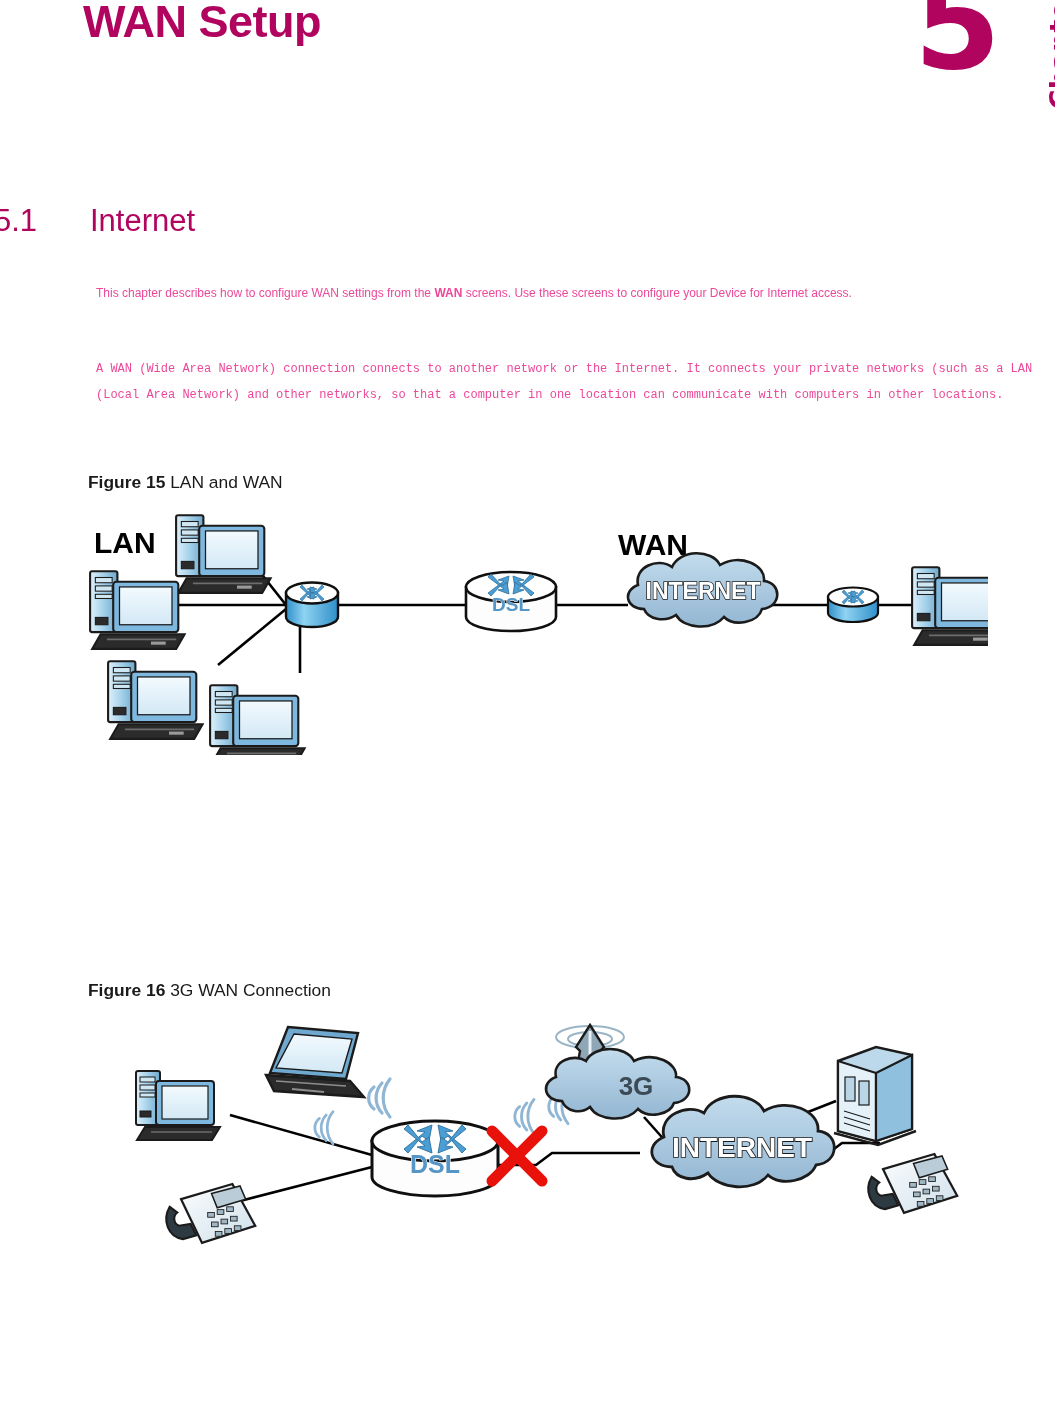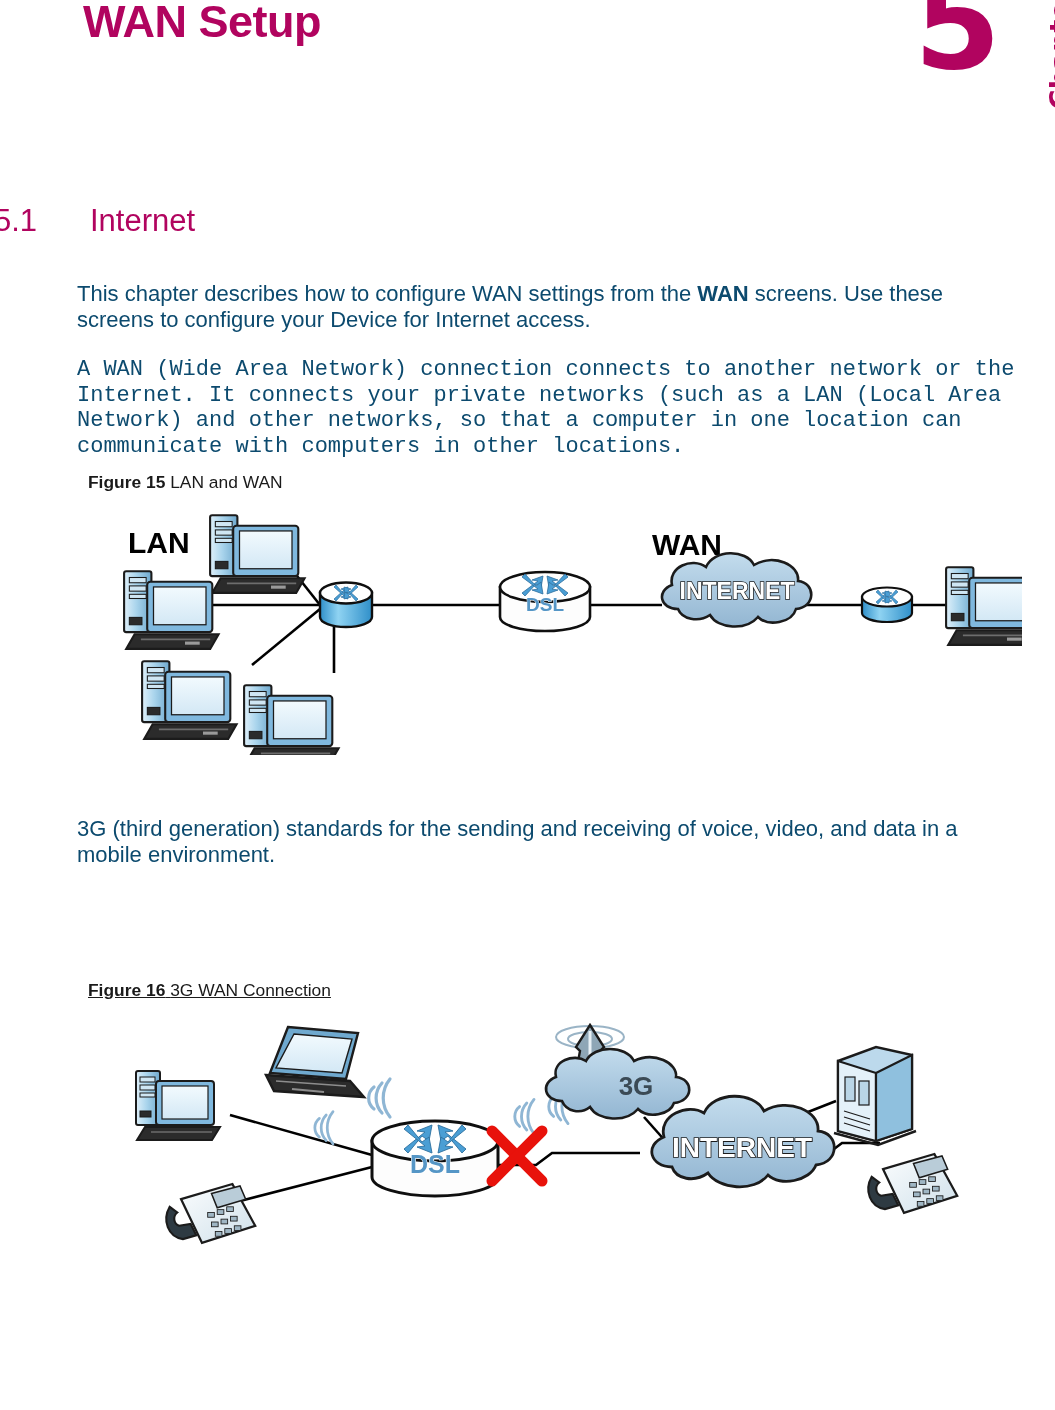--- a/index.html
+++ b/index.html
@@ -69,52 +69,52 @@
     font-size: 31px;
     font-weight: normal;
     color: #b1045f;
     white-space: nowrap;
   }
   .section-heading .num { display: inline-block; width: 96px; }
 
   
   .body-block {
     position: absolute;
-    left: 77px;
+    left: 96px;
     width: 944px;
-    font-size: 22px;
+    font-size: 12px;
     line-height: 25.5px;
-    color: #0c4a6e;
+    color: #ec4899;
     text-align: left;
   }
   .body-block b { font-weight: bold; }
 
   #para-1 { top: 281px; }
   #para-2 { top: 357px; font-family: Liberation Mono, monospace; }
   #para-3 { top: 816px; }
   #para-4 { top: 892px; }
 
   
   .figure-caption {
     position: absolute;
     left: 88px;
     font-size: 17.4px;
     color: #1a1a1a;
     white-space: nowrap;
     text-align: right;
   }
   .figure-caption .lbl { font-weight: bold; }
   #fig-cap-15 { top: 472px; }
-  #fig-cap-16 { top: 980px; text-decoration: underline; }
+  #fig-cap-16 { top: 980px; }
 
   
   .figure {
     position: absolute;
   }
-  #figure-15 { left: 88px; top: 505px; width: 900px; height: 250px; margin-left: 34px; }
+  #figure-15 { left: 88px; top: 505px; width: 900px; height: 250px; }
   #figure-16 { left: 120px; top: 1005px; width: 850px; height: 265px; }
   .figure svg { display: block; }
 
   
   .footer {
     position: absolute;
     left: 0;
     right: 0;
     top: 1348px;
     height: 26px;
@@ -278,21 +278,20 @@
           <path d="M776 87 L767 95 L770 96 L763 98 L764 91 L767 93 L774 85 Z"></path>
         </g>
       </g>
 
       <g transform="translate(822,58) scale(1.05)">
           <use href="#pc15"></use>
         </g>
     </svg>
   </div>
 
-  <div class="body-block" id="para-3">3G (third generation) standards for the sending and receiving of voice, video, and data in a mobile environment.</div>
 
 
   <div class="figure-caption" id="fig-cap-16">
     <span class="lbl">Figure 16</span>
     <span>3G WAN Connection</span>
   </div>
 
   <div class="figure" id="figure-16">
     <svg width="850" height="265" viewBox="0 0 850 265" xmlns="http://www.w3.org/2000/svg">
       <defs>

